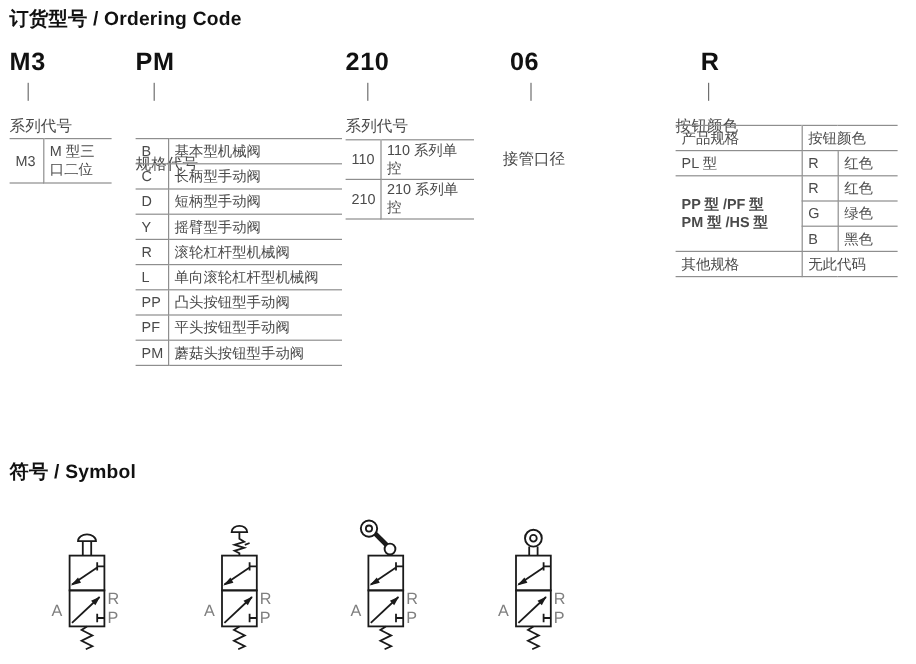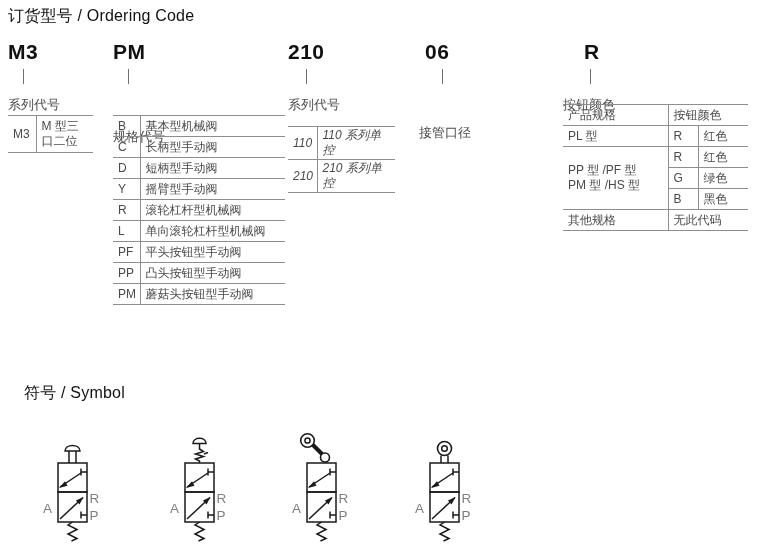--- a/index.html
+++ b/index.html
@@ -3,46 +3,46 @@
 <meta charset="utf-8">
 <style>
   :root{
     --title:#111111; --text:#4a4a4a; --line:#8e8e8e; --symbol:#1a1a1a; --port:#7f7f7f;
   }
   *{margin:0;padding:0;box-sizing:border-box;}
   html,body{background:#ffffff;}
   body{font-family:"Liberation Sans","DejaVu Sans",sans-serif;}
   #screen{position:relative;width:763px;height:553px;background:#ffffff;overflow:hidden;}
 
-  .sec-title{position:absolute;font-size:16px;font-weight:normal;color:var(--title);letter-spacing:.2px;}
+  .sec-title{position:absolute;font-size:16px;font-weight:bold;color:var(--title);letter-spacing:.2px;}
   .code{position:absolute;font-size:21px;font-weight:bold;color:var(--title);letter-spacing:.5px;}
   .tick{position:absolute;width:1px;height:15px;background:#6f6f6f;}
   .tbl-label{position:absolute;font-size:13px;color:var(--text);}
 
   table{position:absolute;border-collapse:collapse;table-layout:fixed;
         font-size:12px;color:var(--text);border-top:1px solid var(--line);}
   td{border-bottom:1px solid var(--line);padding:1px 5px;vertical-align:middle;line-height:1.25;}
   td.br{border-right:1px solid var(--line);}
   .rh td{height:21px;}
-  .two-line div{line-height:1.22;}
+  .two-line div{line-height:1.22;font-weight:bold;}
 
   svg.valve{position:absolute;}
   svg.valve .ln{stroke:var(--symbol);stroke-width:1.5;fill:none;}
   svg.valve .thick{stroke:var(--symbol);stroke-width:4;fill:none;}
   svg.valve .fillb{fill:var(--symbol);stroke:none;}
   svg.valve .wcirc{fill:#ffffff;stroke:var(--symbol);stroke-width:1.6;}
   svg.valve text{font-size:13.5px;fill:var(--port);font-family:"Liberation Sans","DejaVu Sans",sans-serif;}
 </style>
 </head>
 <body>
 
 <div id="screen">
 
   <div class="sec-title" style="left:8px;top:6px;">订货型号 / Ordering Code</div>
-  <div class="sec-title" style="left:24px;top:383px;">符号 / Symbol</div>
+  <div class="sec-title" style="left:8px;top:383px;">符号 / Symbol</div>
 
   <div class="code" style="left:8px;top:40px;">M3</div>
   <div class="code" style="left:113px;top:40px;">PM</div>
   <div class="code" style="left:288px;top:40px;">210</div>
   <div class="code" style="left:425px;top:40px;">06</div>
   <div class="code" style="left:584px;top:40px;">R</div>
 
   <div class="tick" style="left:23px;top:69px;"></div>
   <div class="tick" style="left:128px;top:69px;"></div>
   <div class="tick" style="left:306px;top:69px;"></div>
@@ -92,35 +92,35 @@
         </tr>
     <tr class="rh">
           <td class="br">R</td>
           <td>滚轮杠杆型机械阀</td>
         </tr>
     <tr class="rh">
           <td class="br">L</td>
           <td>单向滚轮杠杆型机械阀</td>
         </tr>
     <tr class="rh">
+          <td class="br">PP</td>
+          <td>凸头按钮型手动阀</td>
+        </tr>
+    <tr class="rh">
           <td class="br">PF</td>
           <td>平头按钮型手动阀</td>
         </tr>
     <tr class="rh">
-          <td class="br">PP</td>
-          <td>凸头按钮型手动阀</td>
-        </tr>
-    <tr class="rh">
           <td class="br">PM</td>
           <td>蘑菇头按钮型手动阀</td>
         </tr>
   </tbody>
     </table>
 
-  <table style="left:288px;top:126px;width:107px;font-style:italic;">
+  <table style="left:288px;top:116px;width:107px;">
     <colgroup>
         <col style="width:29px;">
         <col style="width:78px;">
       </colgroup>
     <tbody>
         <tr class="rh">
           <td class="br">110</td>
           <td>110 系列单控</td>
         </tr>
     <tr class="rh">

